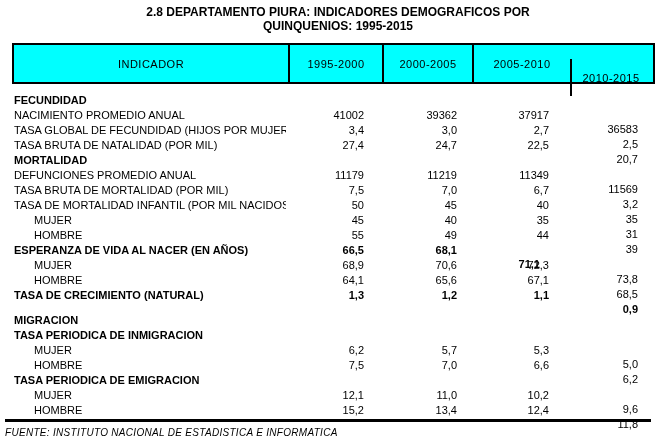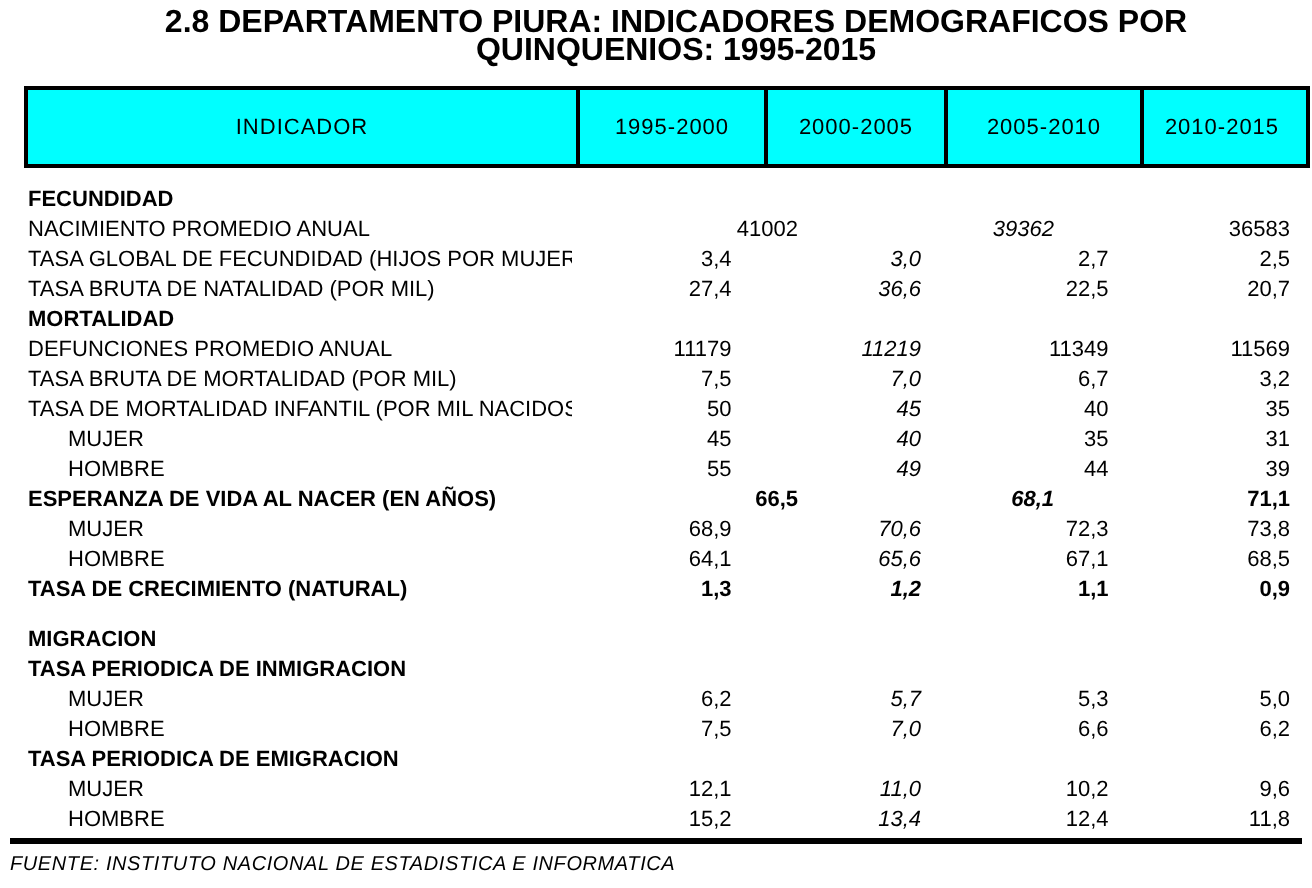--- a/index.html
+++ b/index.html
@@ -1,42 +1,42 @@
 <!DOCTYPE html>
 <html><head>
 <meta charset="utf-8">
 <style>
   * { margin:0; padding:0; box-sizing:border-box; }
   body { background:#ffffff; }
   .page {
     position:relative; width:656px; height:444px; background:#ffffff;
     font-family:"Liberation Sans", sans-serif; color:#000000; overflow:hidden;
   }
-  .title { padding-top:5px; text-align:center; font-size:16px; font-weight:bold; line-height:14px;margin-left:20px; }
+  .title { padding-top:5px; text-align:center; font-size:12px; font-weight:bold; line-height:14px;margin-left:20px; }
   .table { position:absolute; left:12px; top:43px; width:643px; }
   .thead { display:flex; height:41px; border:2px solid #000; background:#00ffff; }
   .th {
     display:flex; align-items:center; justify-content:center;
     height:100%; font-size:11px; letter-spacing:0.5px;
   }
   .th + .th { border-left:2px solid #000; }
   .c0 { width:274px; }
   .c1 { width:94px; }
   .c2 { width:90px; }
   .c3 { width:98px; }
-  .c4 { width:80px; }
+  .c4 { width:80px;margin-top:14px; }
   .tbody { margin-top:9px; font-size:11px; }
-  .tr { display:flex; height:15px; line-height:15px;justify-content:space-between; }
+  .tr { display:flex; height:15px; line-height:15px; }
   .tr.spacer { height:10px; }
   .tr.section, .tr.bold-data { font-weight:bold; }
   .td.c0 { overflow:hidden; white-space:nowrap; padding-left:2px; }
   .tr.sub .td.c0 { padding-left:22px; }
   .td.num { text-align:right; }
   .td.c1 { padding-right:16px; }
-  .td.c2 { padding-right:13px;font-style:italic; }
+  .td.c2 { padding-right:13px; }
   .td.c3 { padding-right:19px; }
   .td.c4 { padding-right:10px; }
   .rule { position:absolute; left:5px; top:419px; width:646px; height:3px; background:#000; }
   .source { position:absolute; left:5px; top:427px; font-size:10px; font-style:italic; letter-spacing:0.3px; }
 </style>
 </head>
 <body>
 
 <div class="page">
 
@@ -58,33 +58,34 @@
           <div class="td c0">FECUNDIDAD</div>
           <div class="td num c1"></div>
           <div class="td num c2"></div>
           <div class="td num c3"></div>
           <div class="td num c4"></div>
         </div>
         <div class="tr data">
           <div class="td c0">NACIMIENTO PROMEDIO ANUAL</div>
           <div class="td num c1">41002</div>
           <div class="td num c2">39362</div>
+          <div class="td num c3">37917</div>
           <div class="td num c4">36583</div>
         </div>
         <div class="tr data">
           <div class="td c0">TASA GLOBAL DE FECUNDIDAD (HIJOS POR MUJER)</div>
           <div class="td num c1">3,4</div>
           <div class="td num c2">3,0</div>
           <div class="td num c3">2,7</div>
           <div class="td num c4">2,5</div>
         </div>
         <div class="tr data">
           <div class="td c0">TASA BRUTA DE NATALIDAD (POR MIL)</div>
           <div class="td num c1">27,4</div>
-          <div class="td num c2">36,6</div>
+          <div class="td num c2">24,7</div>
           <div class="td num c3">22,5</div>
           <div class="td num c4">20,7</div>
         </div>
         <div class="tr section">
           <div class="td c0">MORTALIDAD</div>
           <div class="td num c1"></div>
           <div class="td num c2"></div>
           <div class="td num c3"></div>
           <div class="td num c4"></div>
         </div>

